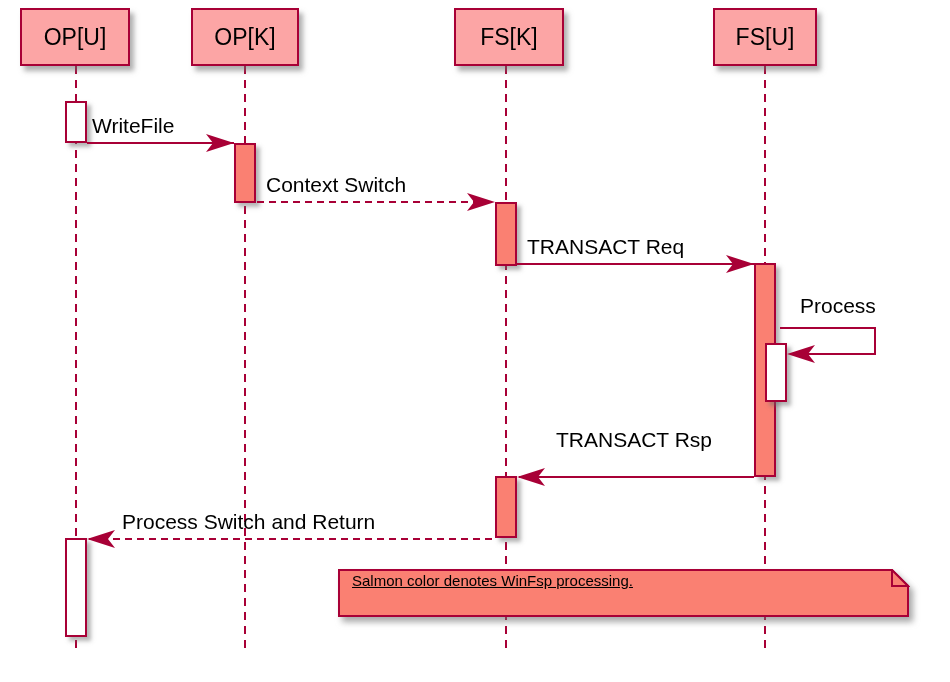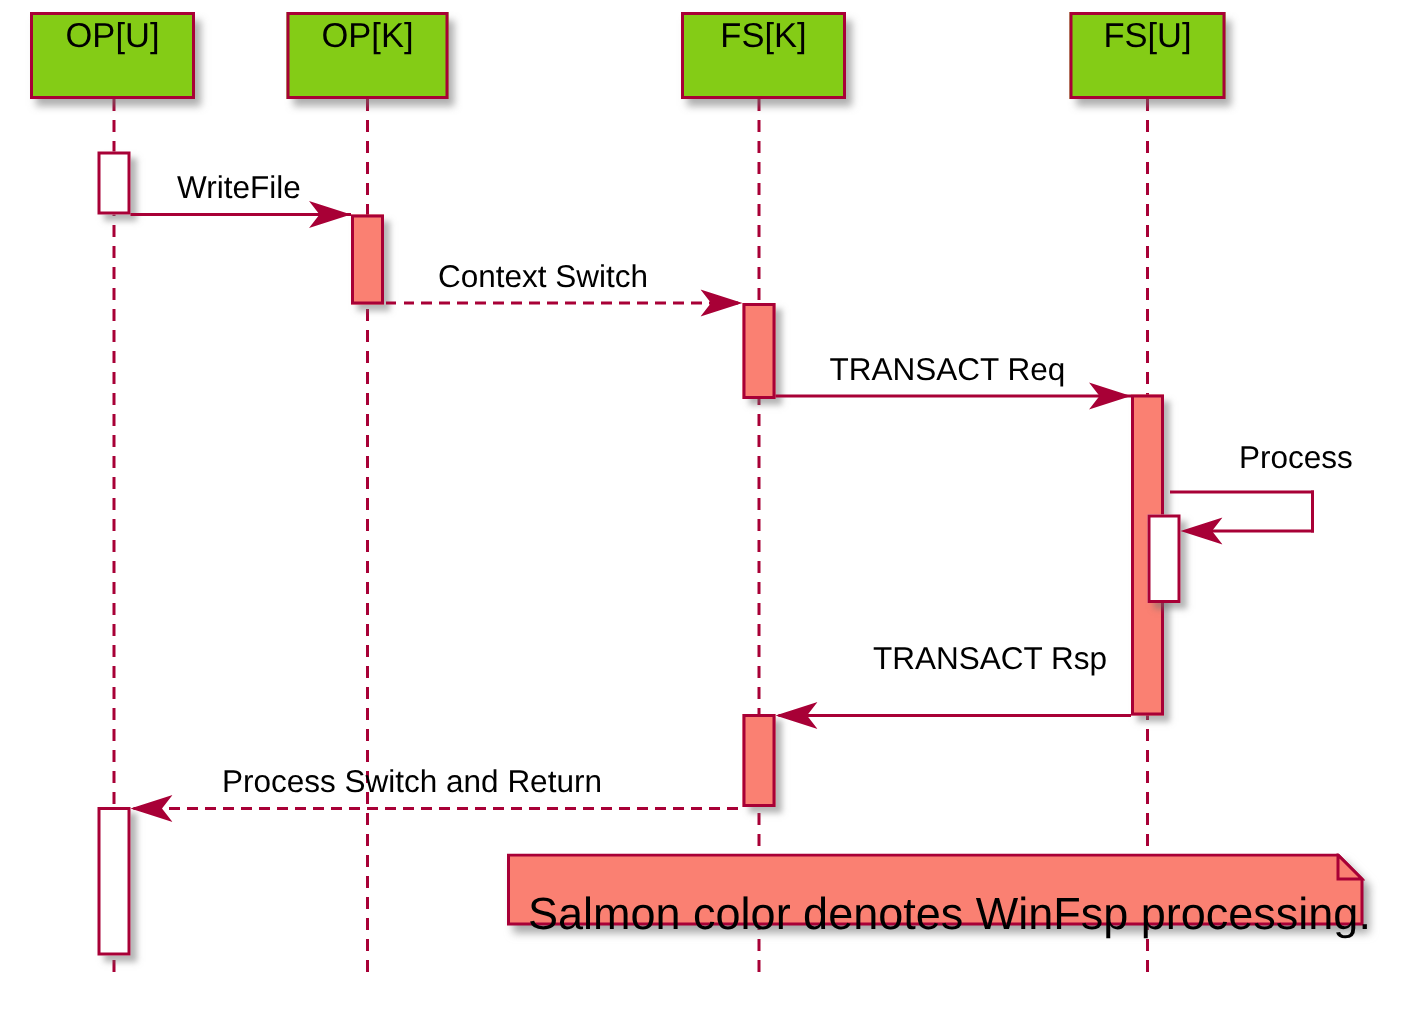--- a/index.html
+++ b/index.html
@@ -8,45 +8,45 @@
     font-family:"Liberation Sans", sans-serif;color:#000;
   }
   
   .lifeline{
     position:absolute;width:2px;top:66px;height:586px;z-index:1;
     background:repeating-linear-gradient(to bottom,#A80036 0 8px,transparent 8px 14px);
   }
   
   .pbox{
     position:absolute;top:8px;height:58px;z-index:3;
-    background:#84cc16;border:2.5px solid #A80036;box-sizing:border-box;
-    display:flex;justify-content:center;
+    background:#fca5a5;border:2.5px solid #A80036;box-sizing:border-box;
+    display:flex;align-items:center;justify-content:center;
     font-size:23px;box-shadow:4px 5px 5px rgba(110,110,110,0.55);
   }
   
   .act{
     position:absolute;width:22px;box-sizing:border-box;border:2px solid #A80036;
     box-shadow:4px 4px 4px rgba(110,110,110,0.5);z-index:2;
   }
   .act.salmon{background:#FA8072;}
   .act.white{background:#FFFFFF;}
   .act.nested{z-index:3;}
   
   .mline{position:absolute;height:2px;background:#A80036;z-index:4;}
   .mdash{position:absolute;height:2px;z-index:4;
     background:repeating-linear-gradient(to right,#A80036 0 7px,transparent 7px 12px);}
   .vline{position:absolute;width:2px;background:#A80036;z-index:4;}
-  .mlabel{position:absolute;font-size:21px;white-space:nowrap;z-index:5;padding-left:26px;}
+  .mlabel{position:absolute;font-size:21px;white-space:nowrap;z-index:5;}
   .ah{position:absolute;z-index:5;}
   .ah polygon{fill:#A80036;}
   
   .note-svg{position:absolute;left:338px;top:569px;z-index:6;
     filter:drop-shadow(4px 5px 3px rgba(110,110,110,0.6));}
-  .note-text{position:absolute;left:352px;top:593px;width:556px;font-size:30px;
-    white-space:nowrap;z-index:7;}
+  .note-text{position:absolute;left:352px;top:572px;width:556px;font-size:15px;
+    white-space:nowrap;z-index:7;text-decoration:underline;}
 </style>
 </head>
 <body>
 
 <div id="canvas">
 
   <div class="lifeline" style="left:75px"></div>
   <div class="lifeline" style="left:244px"></div>
   <div class="lifeline" style="left:505px"></div>
   <div class="lifeline" style="left:764px"></div>

